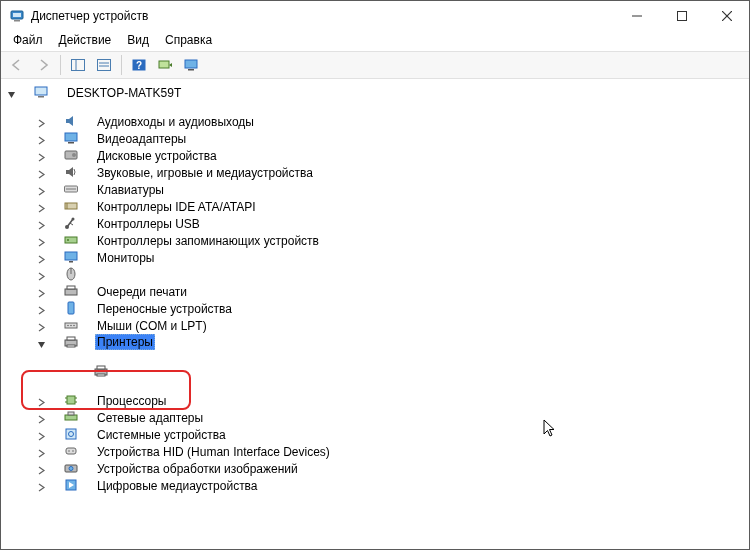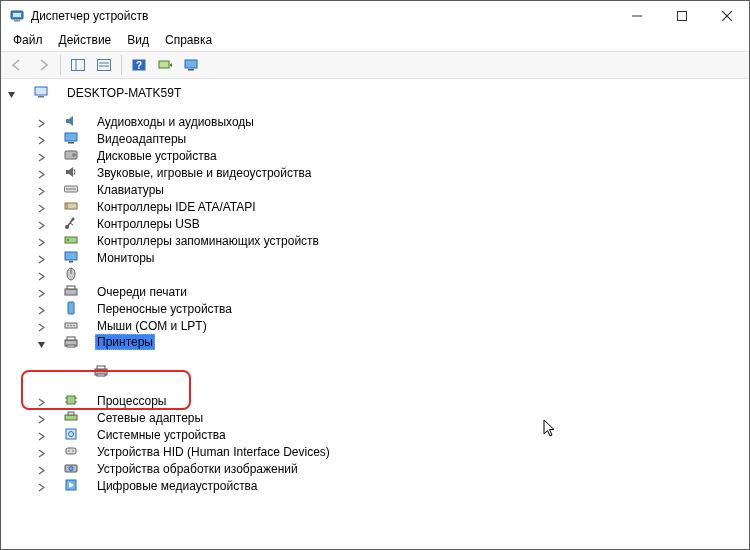--- a/index.html
+++ b/index.html
@@ -254,21 +254,21 @@
               <div class="row">
                 <span class="expander">
                   <svg width="9" height="9">
                     <path d="M2 1 L7 4.5 L2 8" fill="none" stroke="#606060" stroke-width="1.2"></path>
                   </svg>
                 </span>
                 <span class="node-icon"><svg viewBox="0 0 16 16">
                     <path d="M3 6 h3 l4 -3 v10 l-4 -3 h-3 z" fill="#666"></path>
                     <path d="M11 5 q2 3 0 6" fill="none" stroke="#666"></path>
                   </svg></span>
-                <span class="node-label">Звуковые, игровые и видеоустройства</span>
+                <span class="node-label">Звуковые, игровые и медиаустройства</span>
               </div>
             </li>
             <li>
               <div class="row">
                 <span class="expander">
                   <svg width="9" height="9">
                     <path d="M2 1 L7 4.5 L2 8" fill="none" stroke="#606060" stroke-width="1.2"></path>
                   </svg>
                 </span>
                 <span class="node-icon"><svg viewBox="0 0 16 16">

